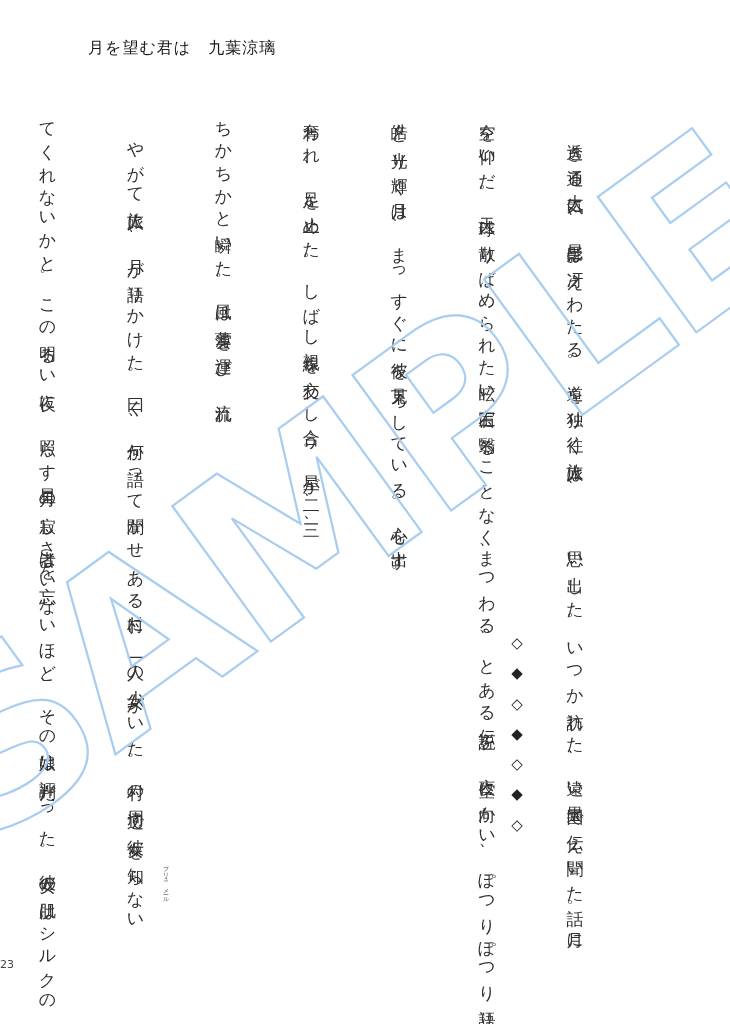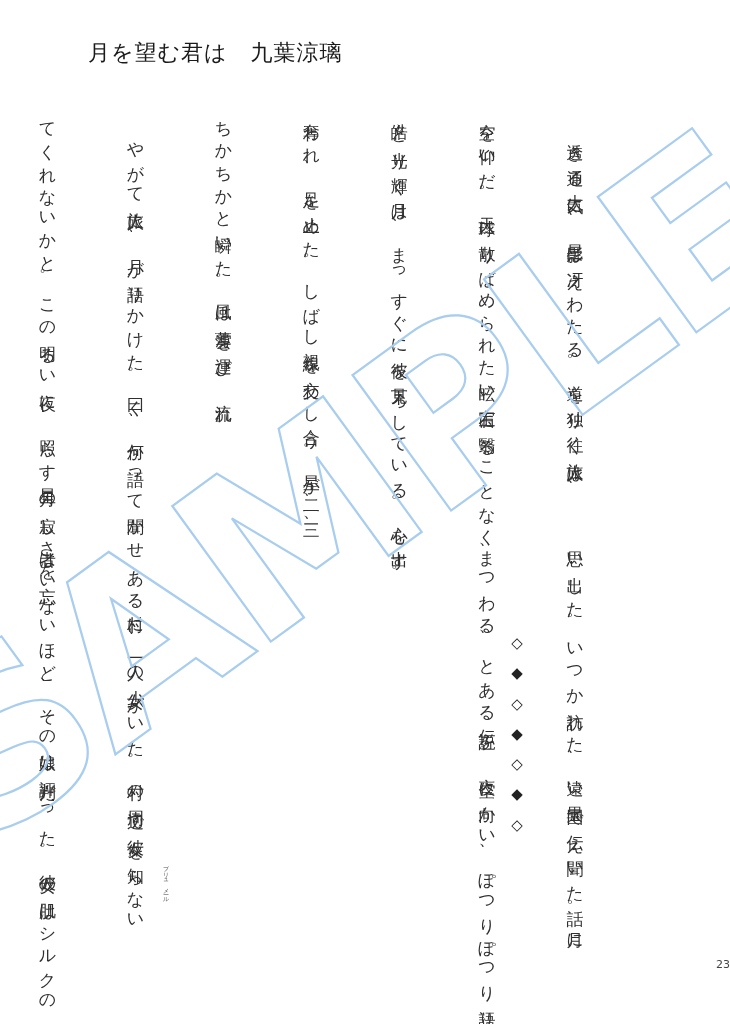--- a/index.html
+++ b/index.html
@@ -1,31 +1,31 @@
 <!DOCTYPE html>
 <html><head>
   <meta charset="utf-8">
   <style>
     html, body { margin: 0; padding: 0; background: #ffffff; }
     body { width: 730px; height: 1024px; position: relative; overflow: hidden;
            font-family: "DejaVu Serif", "Liberation Serif", serif; color: #2a2a2a; }
-    .title { position: absolute; left: 88px; top: 38px; font-size: 22px; letter-spacing: 1px;
+    .title { position: absolute; left: 88px; top: 38px; font-size: 16px; letter-spacing: 1px;
              color: #1a1a1a; white-space: pre; font-family: "DejaVu Serif", serif; }
     .block { position: absolute; writing-mode: vertical-rl; font-size: 17px; line-height: 29.3px;
              letter-spacing: 3.1px; white-space: pre; color: #303030; }
     .block-top { right: 82px; top: 110px; height: 392px; }
     .block-bottom { right: 82px; top: 538px; height: 392px; }
     .line { display: block; }
     .gap { display: block; }
     .ornament { position: absolute; left: 505px; top: 628px; width: 24px; text-align: center;
                 font-size: 15px; line-height: 30.3px; color: #222; }
     .ornament span { display: block; }
     .ruby { font-size: 6px; color: #555; position: absolute; writing-mode: vertical-rl;
             left: 161px; top: 860px; letter-spacing: 1px; }
-    .page-number { position: absolute; left: 0; width: 730px; top: 958px; text-align: right;
+    .page-number { position: absolute; left: 0; width: 730px; top: 958px; text-align: left;
                    font-size: 11px; color: #444; font-family: "DejaVu Sans", sans-serif; }
     .watermark { position: absolute; left: 0; top: 0; width: 730px; height: 1024px; pointer-events: none; }
   </style>
 </head>
 <body>
 
 <div class="title">月を望む君は　九葉涼璃</div>
 
 <div class="block block-top">
   <span class="line">　透き通る大気に、星影は冴えわたる。道を独り往く旅人は、</span>

